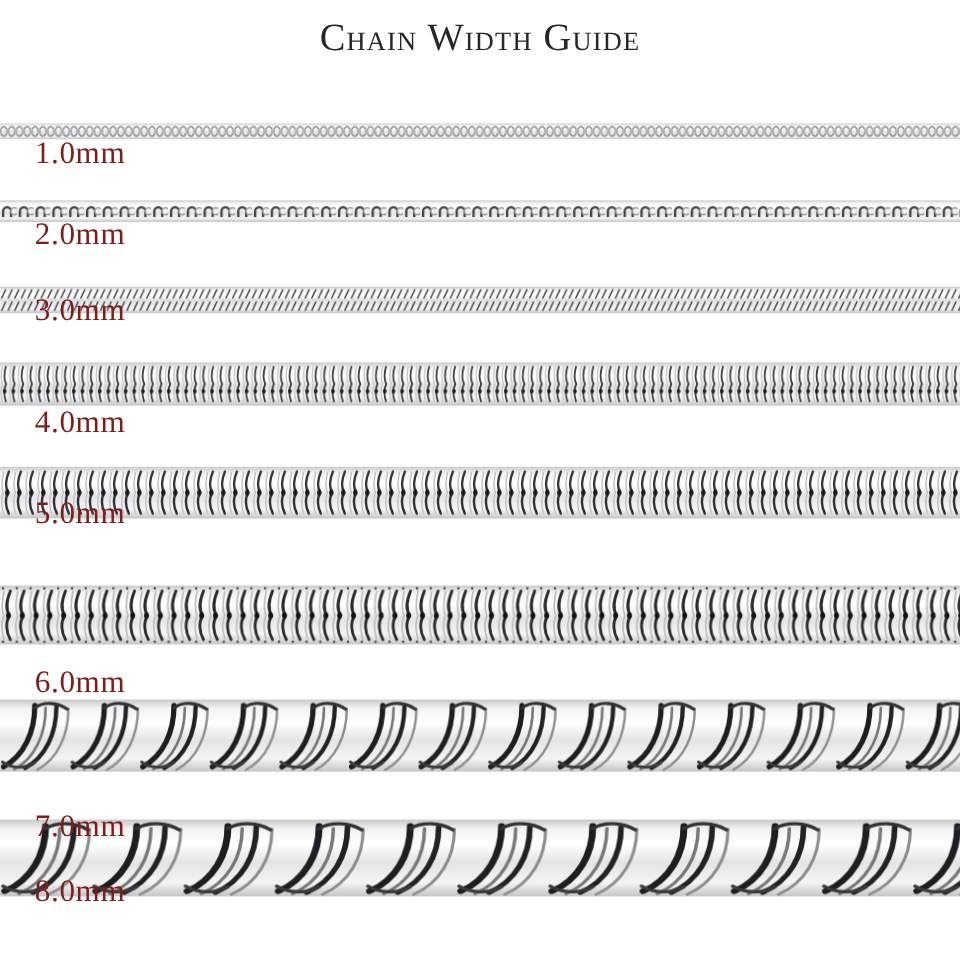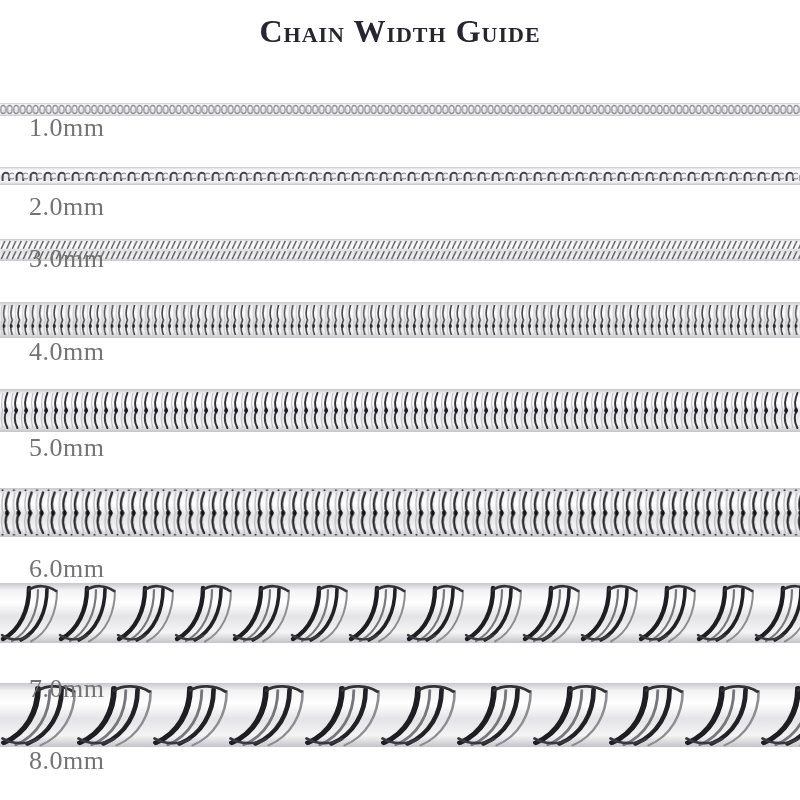--- a/index.html
+++ b/index.html
@@ -2,30 +2,30 @@
 <html><head>
 <meta charset="utf-8">
 <style>
   html,body{margin:0;padding:0;background:#ffffff;}
   .canvas{
     position:relative;width:800px;height:800px;background:#ffffff;
     overflow:hidden;font-family:"Liberation Serif", serif;
   }
   .page-title{
     position:absolute;top:12px;left:0;width:800px;text-align:center;
-    font-size:32px;line-height:1.2;font-weight:700;
+    font-size:32px;line-height:1.2;font-weight:400;
     font-variant:small-caps;letter-spacing:1px;color:#26262c;margin:0;
   }
   .chain-svg{position:absolute;top:0;left:0;width:800px;height:800px;display:block;}
   .chain-label{
     position:absolute;left:29px;font-size:26px;line-height:1.15;
-    color:#737373;letter-spacing:0.5px;
+    color:#7f1d1d;letter-spacing:0.5px;
   }
-  .lb1{top:113px}.lb2{top:192px}.lb3{top:244px}.lb4{top:337px}
-  .lb5{top:433px}.lb6{top:554px}.lb7{top:674px}.lb8{top:746px}
+  .lb1{top:113px}.lb2{top:180px}.lb3{top:244px}.lb4{top:337px}
+  .lb5{top:413px}.lb6{top:554px}.lb7{top:674px}.lb8{top:728px}
 </style>
 </head>
 <body>
 
 <div class="canvas">
 
   <h1 class="page-title">Chain Width Guide</h1>
 
   <svg class="chain-svg" xmlns="http://www.w3.org/2000/svg" xmlns:xlink="http://www.w3.org/1999/xlink" width="800" height="800" viewBox="0 0 800 800">
     <defs>

